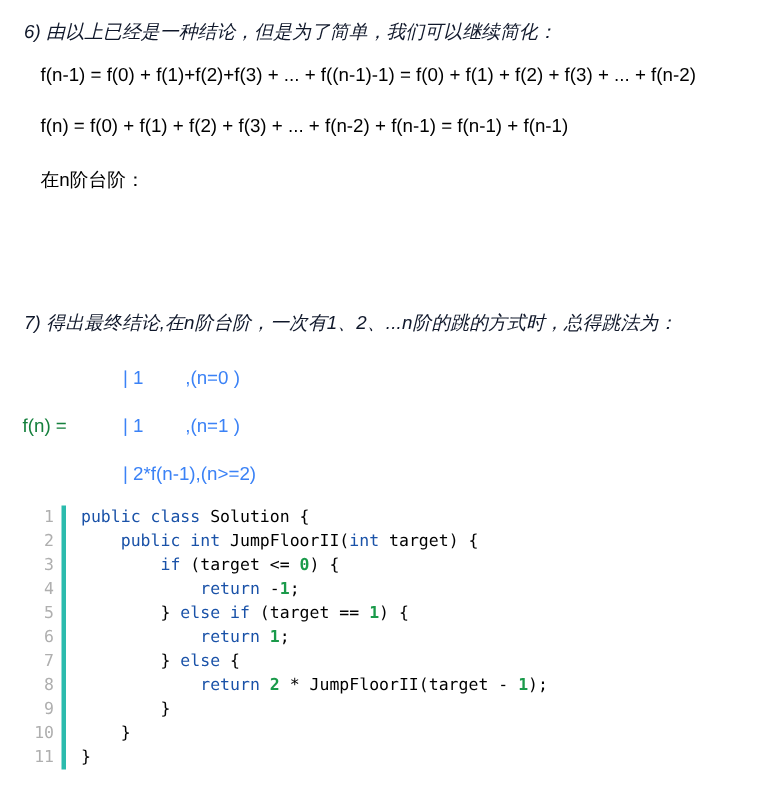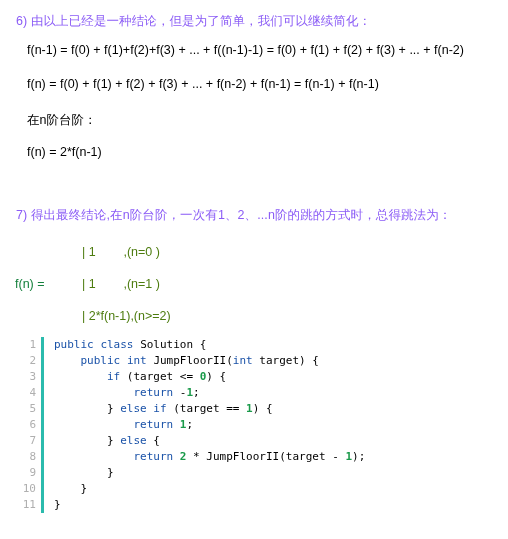--- a/index.html
+++ b/index.html
@@ -19,23 +19,24 @@
     width: 508px;
     height: 539px;
     position: relative;
     box-sizing: border-box;
   }
 
   
   .para {
     font-size: 12.5px;
     line-height: 16px;
-    color: #8b5cf6;
+    color: #0f172a;
     letter-spacing: 0.1px;
     white-space: nowrap;
+    font-style: italic;
   }
   .step-line {
     position: absolute;
     left: 16px;
   }
   .formula {
     position: absolute;
     font-size: 12.5px;
     line-height: 16px;
     color: #000000;
@@ -48,21 +49,21 @@
     position: absolute;
     left: 15px;
     font-size: 12.5px;
     color: #15803d;
     white-space: pre;
   }
   .piece-row {
     position: absolute;
     left: 82px;
     font-size: 12.5px;
-    color: #4d7c0f;
+    color: #3b82f6;
     white-space: pre;
   }
 
   
   .codeblock {
     position: absolute;
     left: 16px;
     top: 337px;
     width: 476px;
     font-family: "DejaVu Sans Mono", "Liberation Mono", monospace;
@@ -102,21 +103,20 @@
 <div class="page">
 
   <div class="para step-line" style="top:13px;">6) 由以上已经是一种结论，但是为了简单，我们可以继续简化：</div>
 
   <div class="formula indent1" style="top:42px;">f(n-1) = f(0) + f(1)+f(2)+f(3) + ... + f((n-1)-1) = f(0) + f(1) + f(2) + f(3) + ... + f(n-2)</div>
 
   <div class="formula indent1" style="top:76px;">f(n) = f(0) + f(1) + f(2) + f(3) + ... + f(n-2) + f(n-1) = f(n-1) + f(n-1)</div>
 
   <div class="formula indent1" style="top:112px;">在n阶台阶：</div>
 
-  <div class="formula indent1" style="top:144px;">f(n) = 2*f(n-1)</div>
 
   <div class="para step-line" style="top:207px;">7) 得出最终结论,在n阶台阶，一次有1、2、...n阶的跳的方式时，总得跳法为：</div>
 
   <div class="piece-row" style="top:245px;">| 1        ,(n=0 )</div>
 
   <div class="piece-fn" style="top:277px;">f(n) =</div>
 
   <div class="piece-row" style="top:277px;">| 1        ,(n=1 )</div>
 
   <div class="piece-row" style="top:309px;">| 2*f(n-1),(n&gt;=2)</div>

